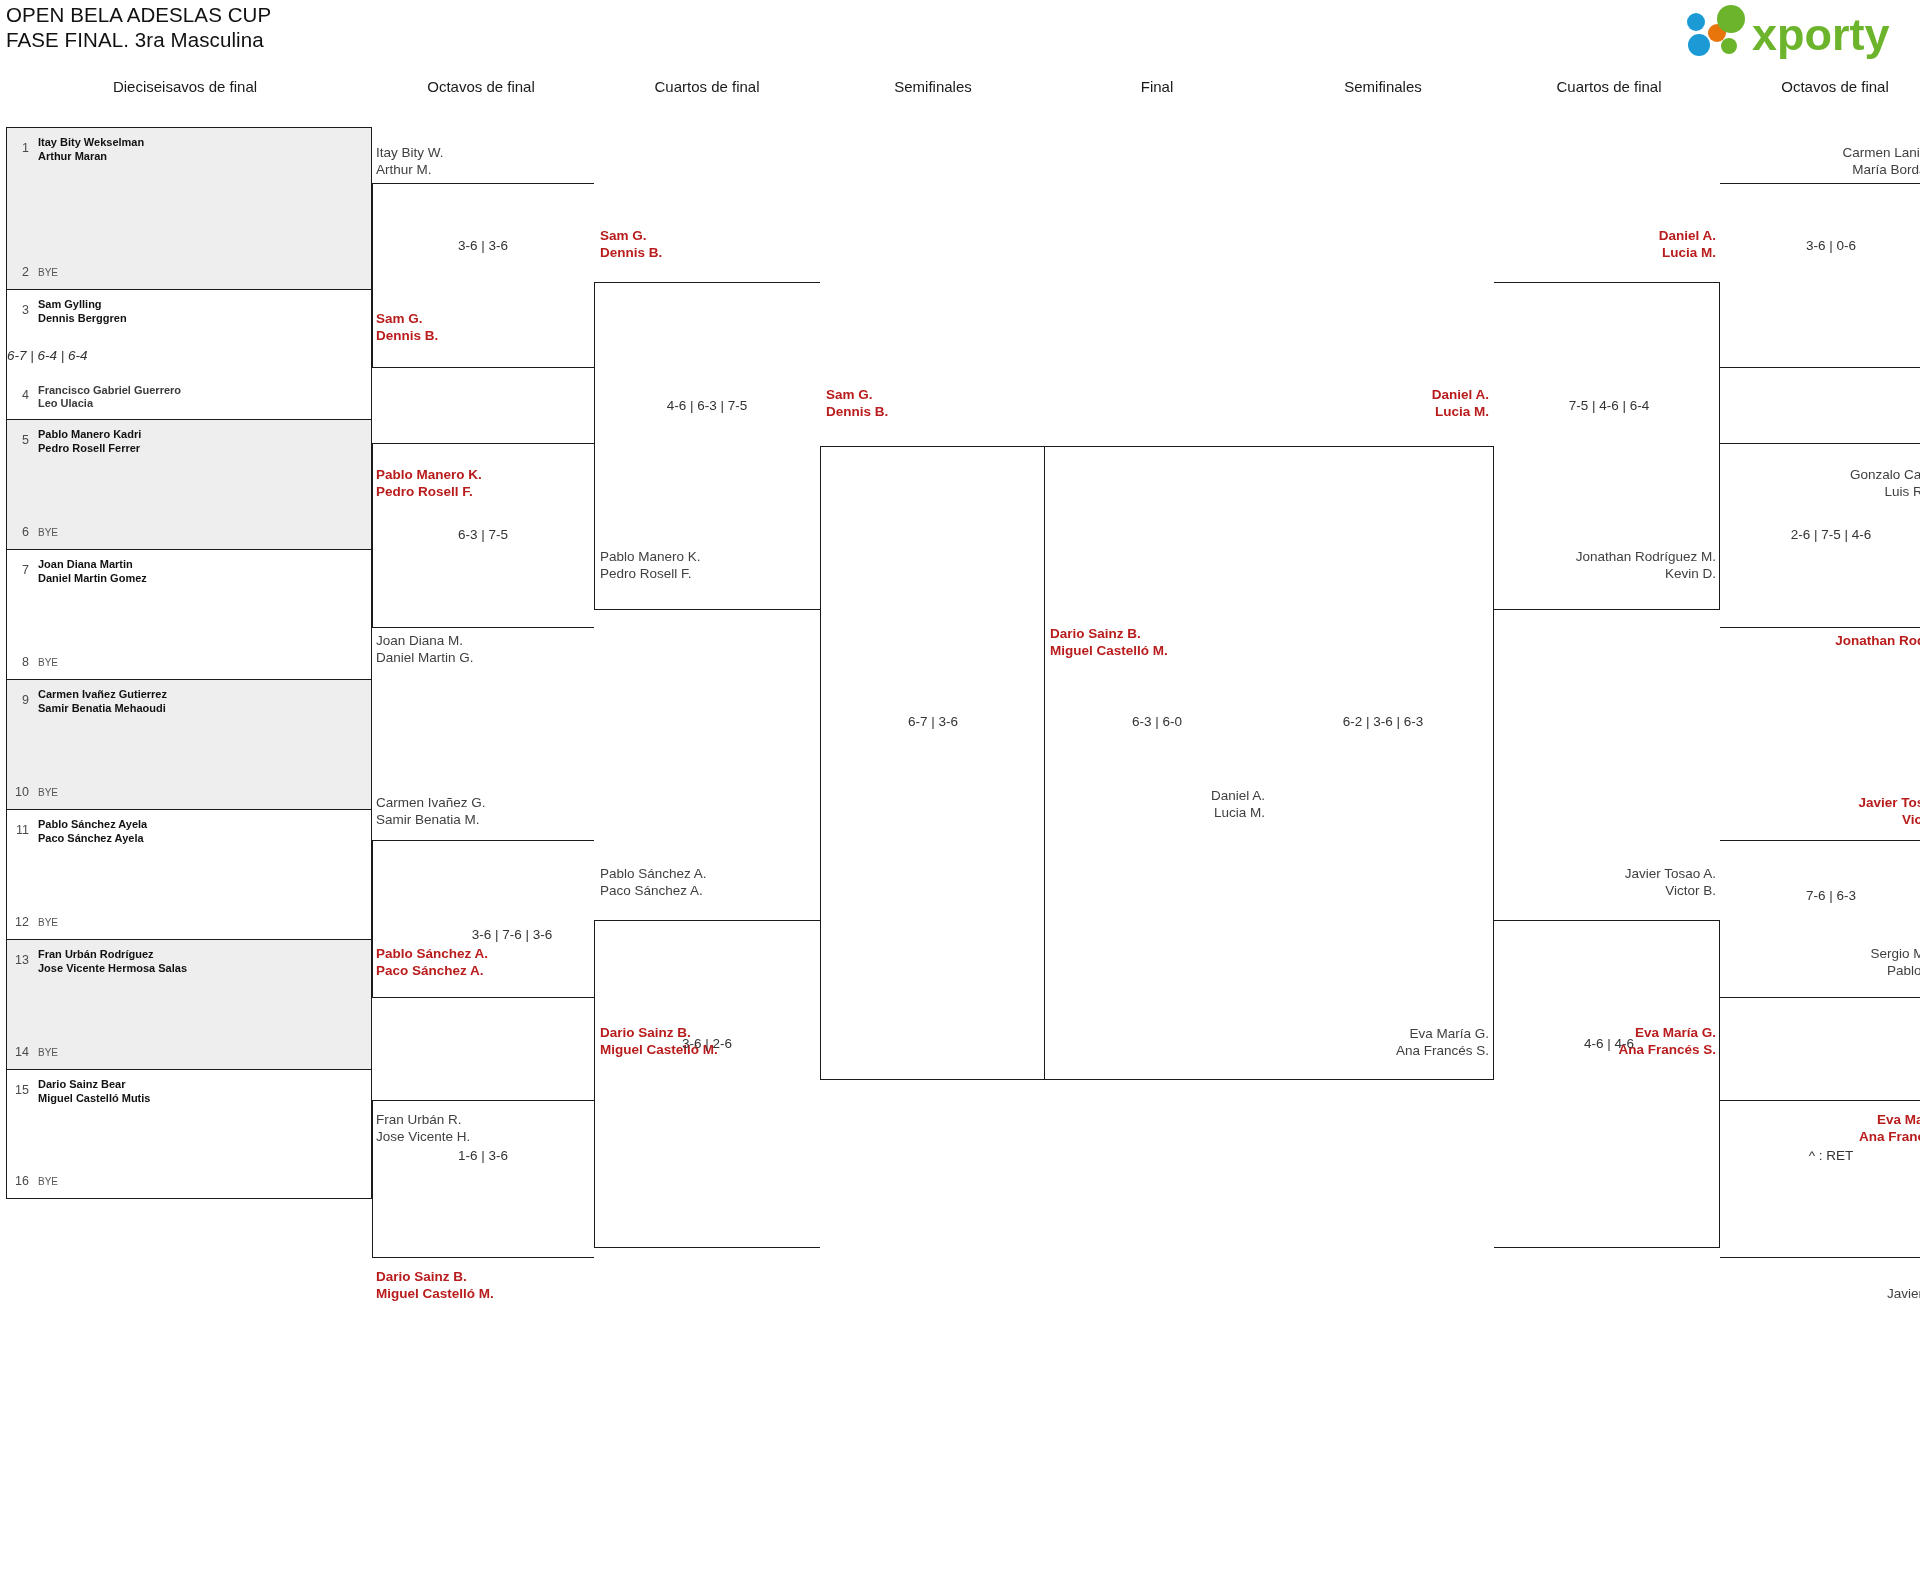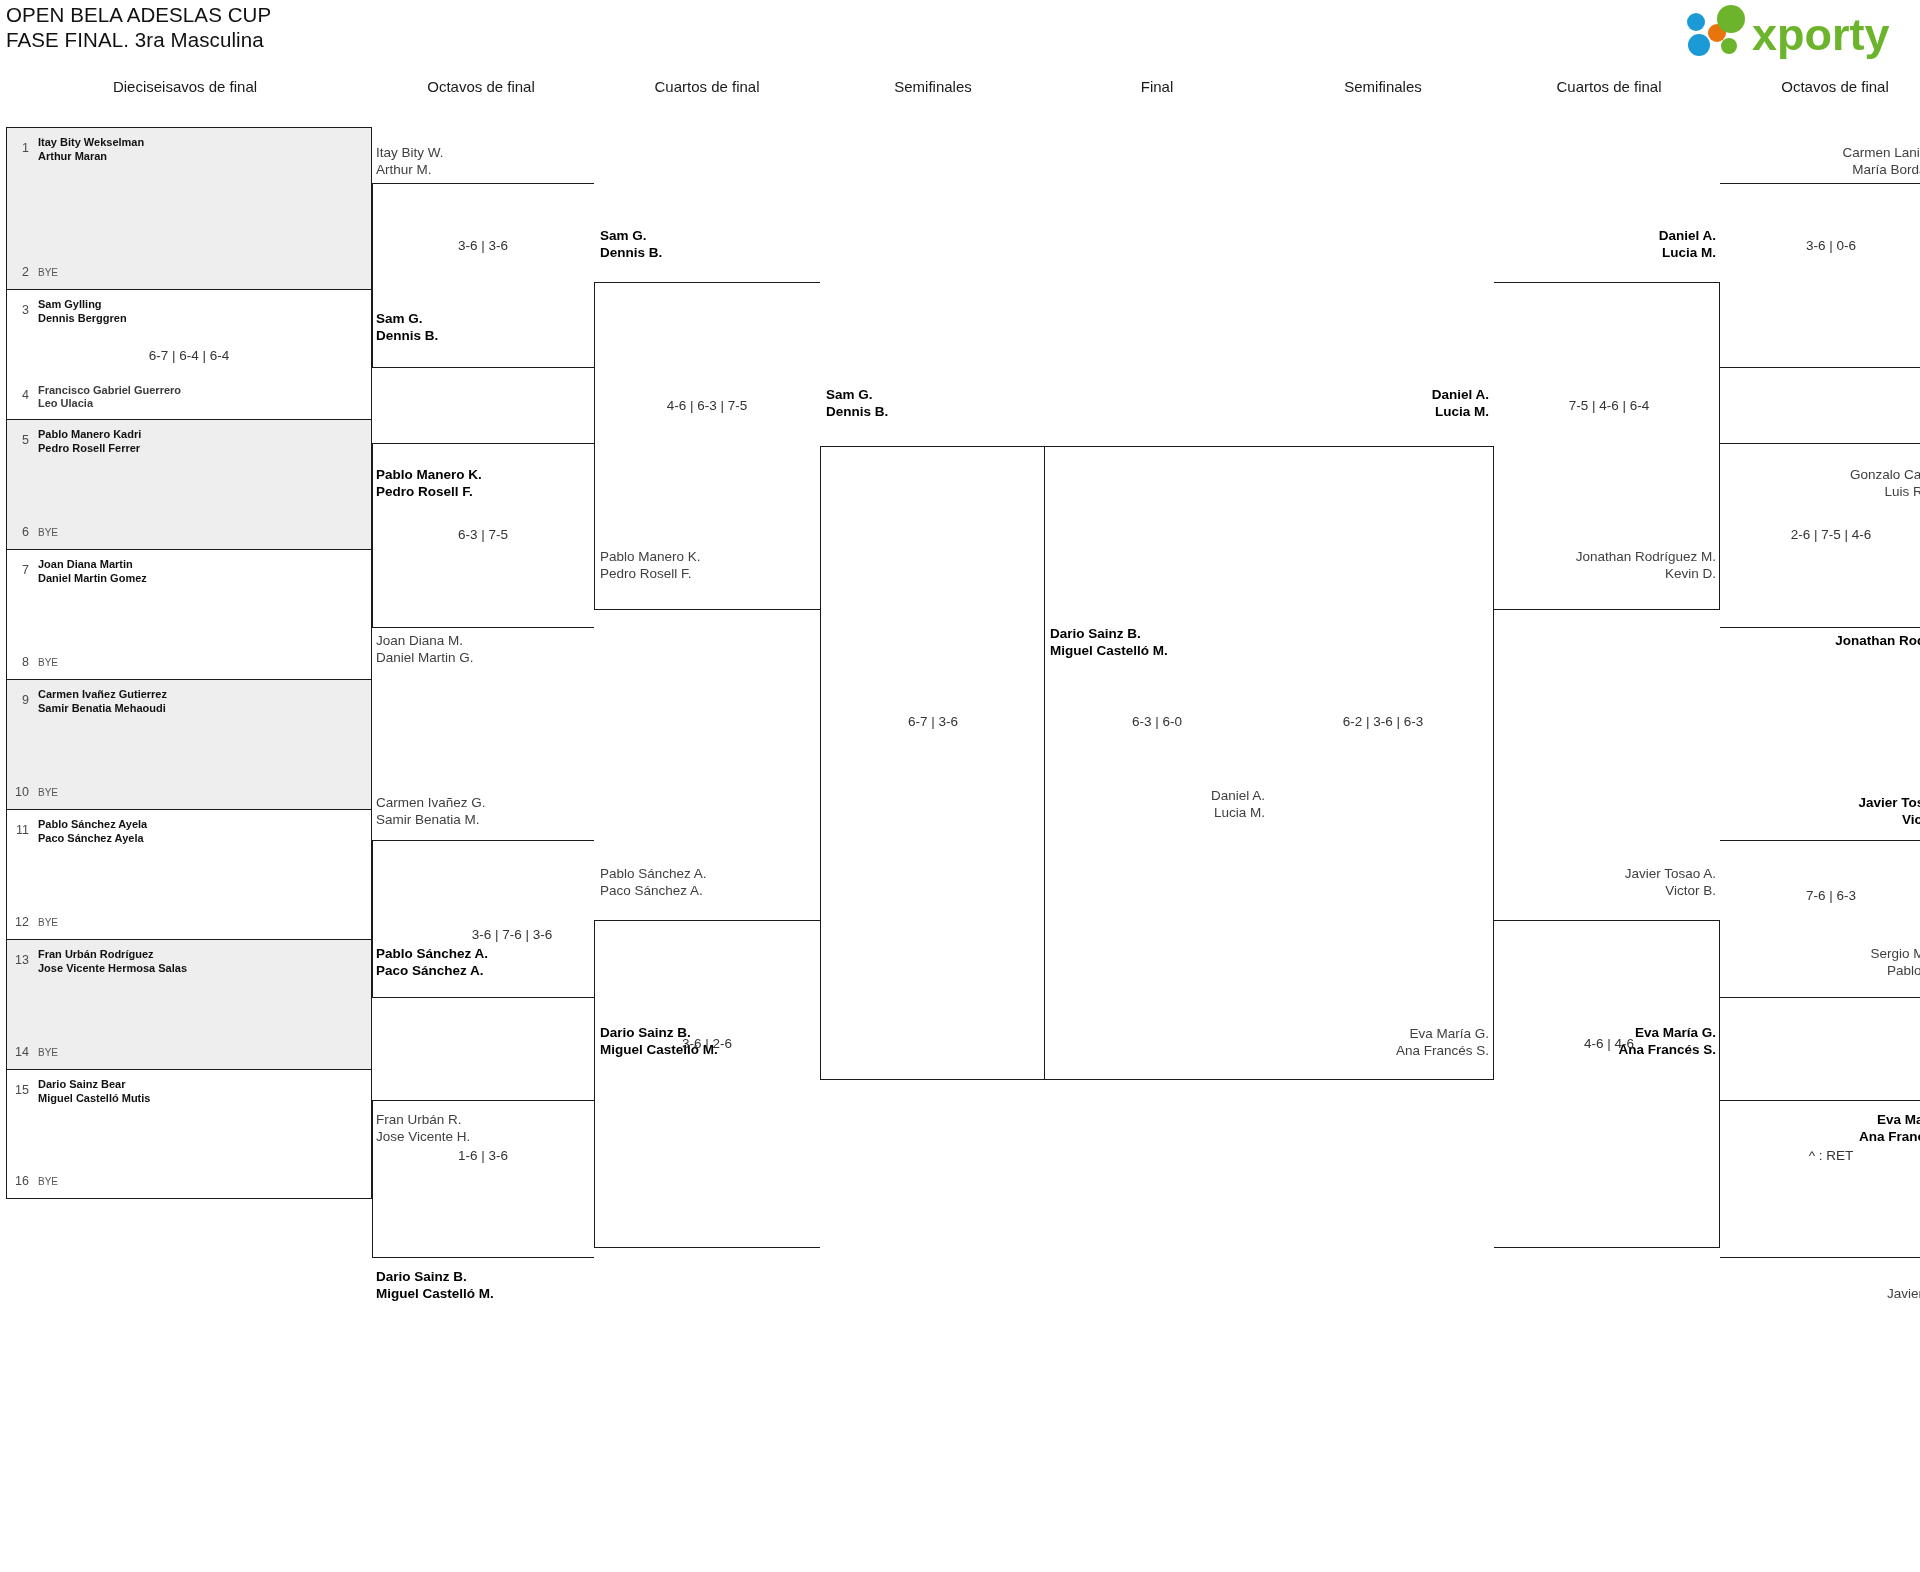--- a/index.html
+++ b/index.html
@@ -93,43 +93,44 @@
   }
   .seed-names.winner { font-weight: 700; }
   .seed-names.loser  { font-weight: 700; color: #3a3a3a; }
   .bye-label {
     font-size: 10px;
     color: #555555;
   }
   .seed-score {
     position: absolute;
     left: 0; right: 0;
-    text-align: center;
+    text-align: left;
     font-size: 13.5px;
     color: #333333;
+    font-style: italic;
   }
 
   
   .bbox {
     position: absolute;
     box-sizing: border-box;
     border: 1px solid #1b1b1b;
     background: transparent;
   }
   .bbox.no-right { border-right: none; }
   .bbox.no-left  { border-left: none; }
 
   
   .plabel {
     position: absolute;
     font-size: 13.5px;
     line-height: 1.25;
     white-space: nowrap;
   }
-  .plabel.winner { font-weight: 700; color: #000000; }
+  .plabel.winner { font-weight: 700; color: #b91c1c; }
   .plabel.loser  { font-weight: 400; color: #3f3f3f; }
   .plabel.lalign { text-align: left; }
   .plabel.ralign { text-align: right; transform: translateX(-100%); }
 
   .score {
     position: absolute;
     font-size: 13.5px;
     color: #333333;
     white-space: nowrap;
     transform: translateX(-50%);

